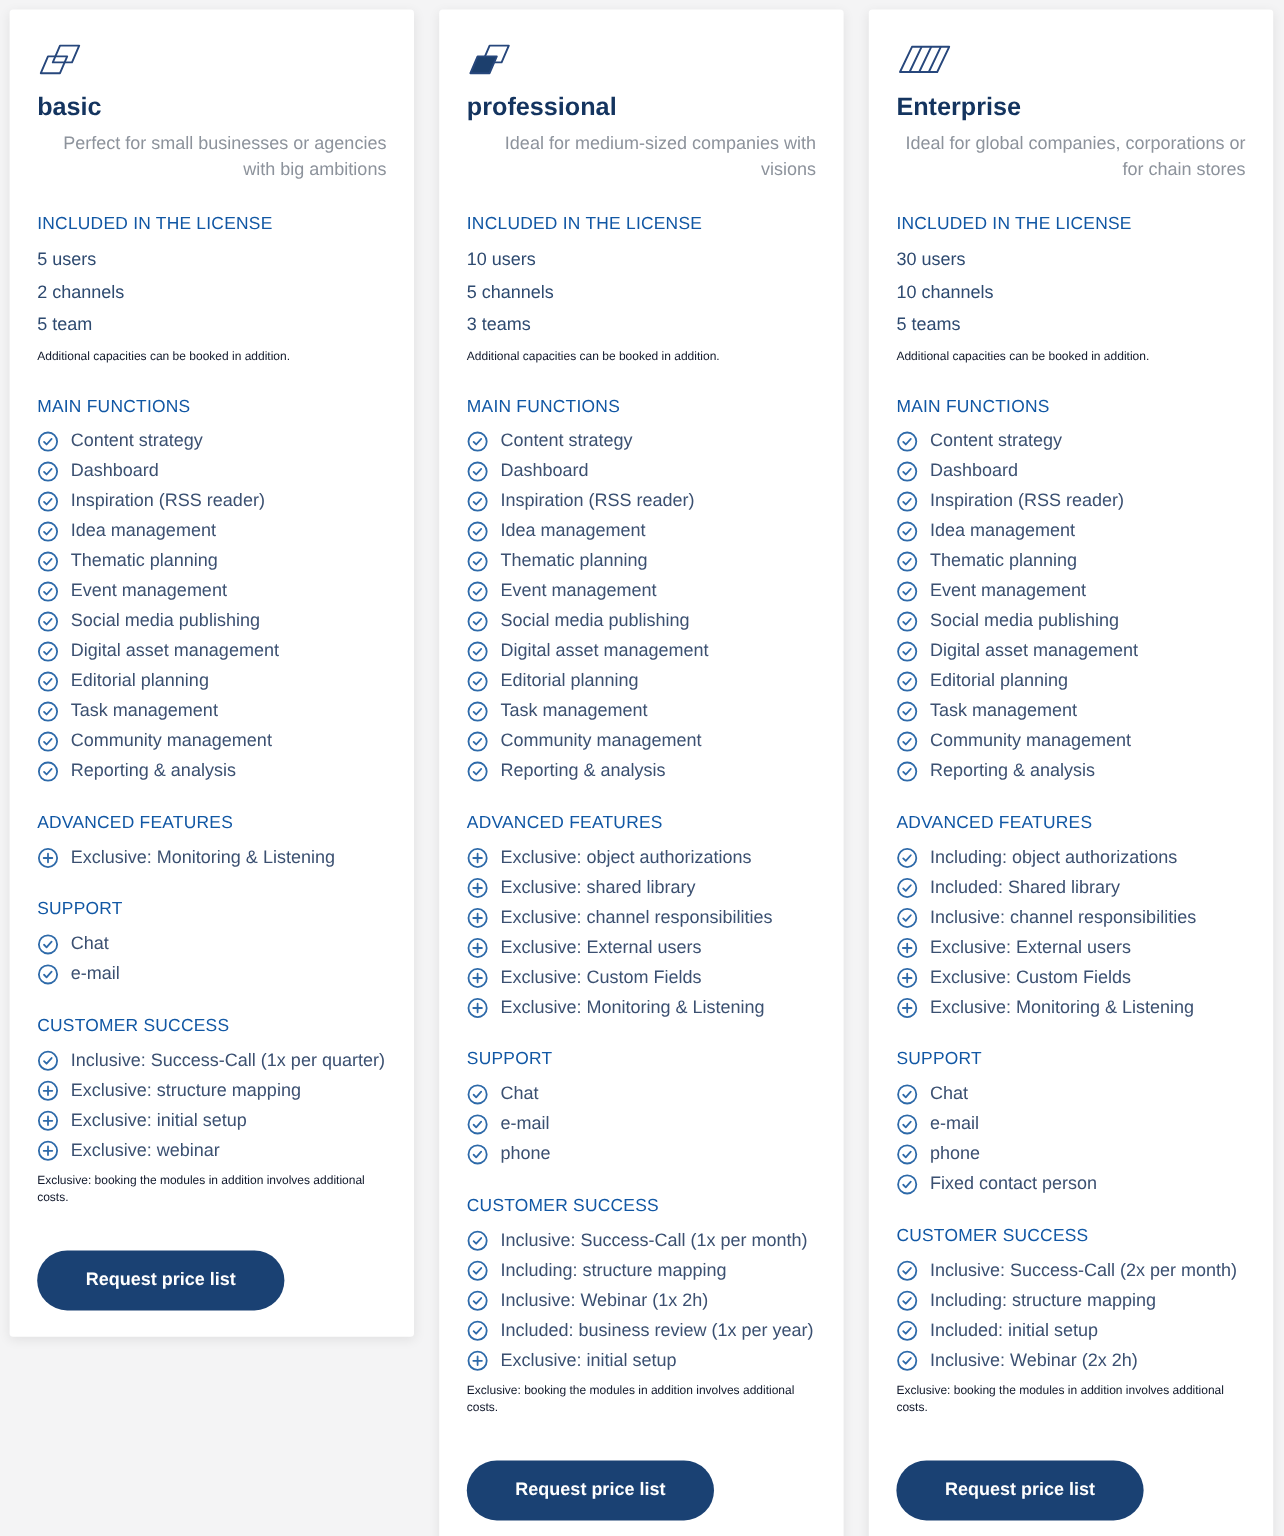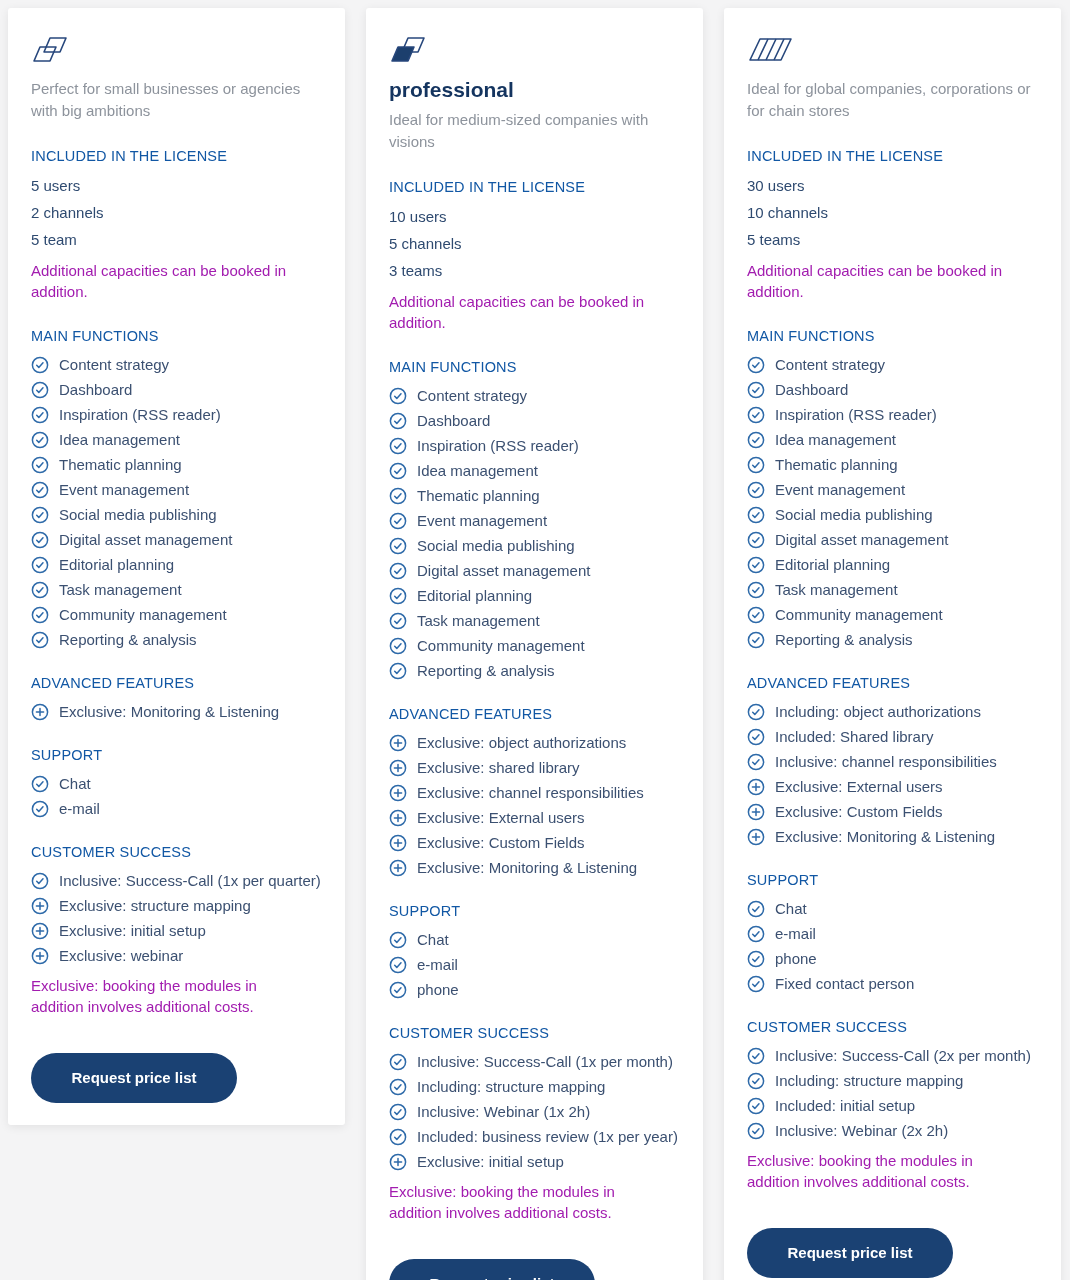--- a/index.html
+++ b/index.html
@@ -15,56 +15,57 @@
     width:337px;box-sizing:border-box;flex:0 0 337px;
     background:#ffffff;border-radius:3px;
     box-shadow:0 2px 10px rgba(0,0,0,0.08);
     padding:26px 23px 22px 23px;
   }
   .plan-icon{height:32px;margin-bottom:12px;}
   .plan-title{
     margin:0 0 7px 0;font-size:21px;font-weight:700;color:#14345f;
   }
   .plan-desc{
-    margin:0 0 24px 0;font-size:15px;line-height:1.45;color:#8d939c;
+    margin:0 0 24px 0;font-size:15px;line-height:1.45;color:#8d939c;text-align:right;
   }
   .section{margin-top:26px;}
   .section-heading{
     margin:0 0 12px 0;font-size:14.5px;font-weight:400;color:#1157a4;
     letter-spacing:.2px;
   }
   .items{list-style:none;margin:0;padding:0;display:flex;flex-direction:column;gap:7px;}
   .item{
     display:flex;align-items:center;gap:10px;
     font-size:15px;color:#3b5071;line-height:18px;
   }
   .item.plain{color:#2e4a70;line-height:20px;}
   .item .li-icon{width:18px;height:18px;flex:0 0 18px;display:inline-flex;}
   .note{
-    margin:10px 0 0 0;font-size:15px;line-height:1.4;color:#a21caf;max-width:280px;
+    margin:10px 0 0 0;font-size:10px;line-height:1.4;color:#0f172a;max-width:280px;
   }
   .cta{
     display:block;margin-top:36px;width:206px;height:50px;
     background:#1a4173;color:#ffffff;border:none;border-radius:25px;
     font-family:Liberation Sans, sans-serif;font-size:15px;font-weight:700;
     cursor:pointer;text-align:center;
   }
 </style>
 </head>
 <body>
 
 <div class="page">
   <div class="cards" id="cards">
       <section class="card">
         <div class="plan-icon"><svg width="46" height="32" viewBox="0 0 46 32">
             <g fill="none" stroke="#27477c" stroke-width="1.6" stroke-linejoin="round">
               <path d="M19 4 H35 L29 18 H13 Z"></path>
               <path d="M9 13 H25 L19 27 H3 Z"></path>
             </g>
           </svg></div>
+        <h2 class="plan-title">basic</h2>
         <p class="plan-desc">Perfect for small businesses or agencies with big ambitions</p>
         <div class="section">
           <h3 class="section-heading">INCLUDED IN THE LICENSE</h3>
           <ul class="items">
             <li class="item plain">
               <span>5 users</span>
             </li>
             <li class="item plain">
               <span>2 channels</span>
             </li>
@@ -549,20 +550,21 @@
         </div>
         <button class="cta">Request price list</button>
       </section>
       <section class="card">
         <div class="plan-icon"><svg width="48" height="32" viewBox="0 0 48 32">
             <g fill="none" stroke="#27477c" stroke-width="1.6" stroke-linejoin="round">
               <path d="M13 5 H44 L34 26 H3 Z"></path>
               <path d="M21 5 L11 26 M29 5 L19 26 M37 5 L27 26"></path>
             </g>
           </svg></div>
+        <h2 class="plan-title">Enterprise</h2>
         <p class="plan-desc">Ideal for global companies, corporations or for chain stores</p>
         <div class="section">
           <h3 class="section-heading">INCLUDED IN THE LICENSE</h3>
           <ul class="items">
             <li class="item plain">
               <span>30 users</span>
             </li>
             <li class="item plain">
               <span>10 channels</span>
             </li>

